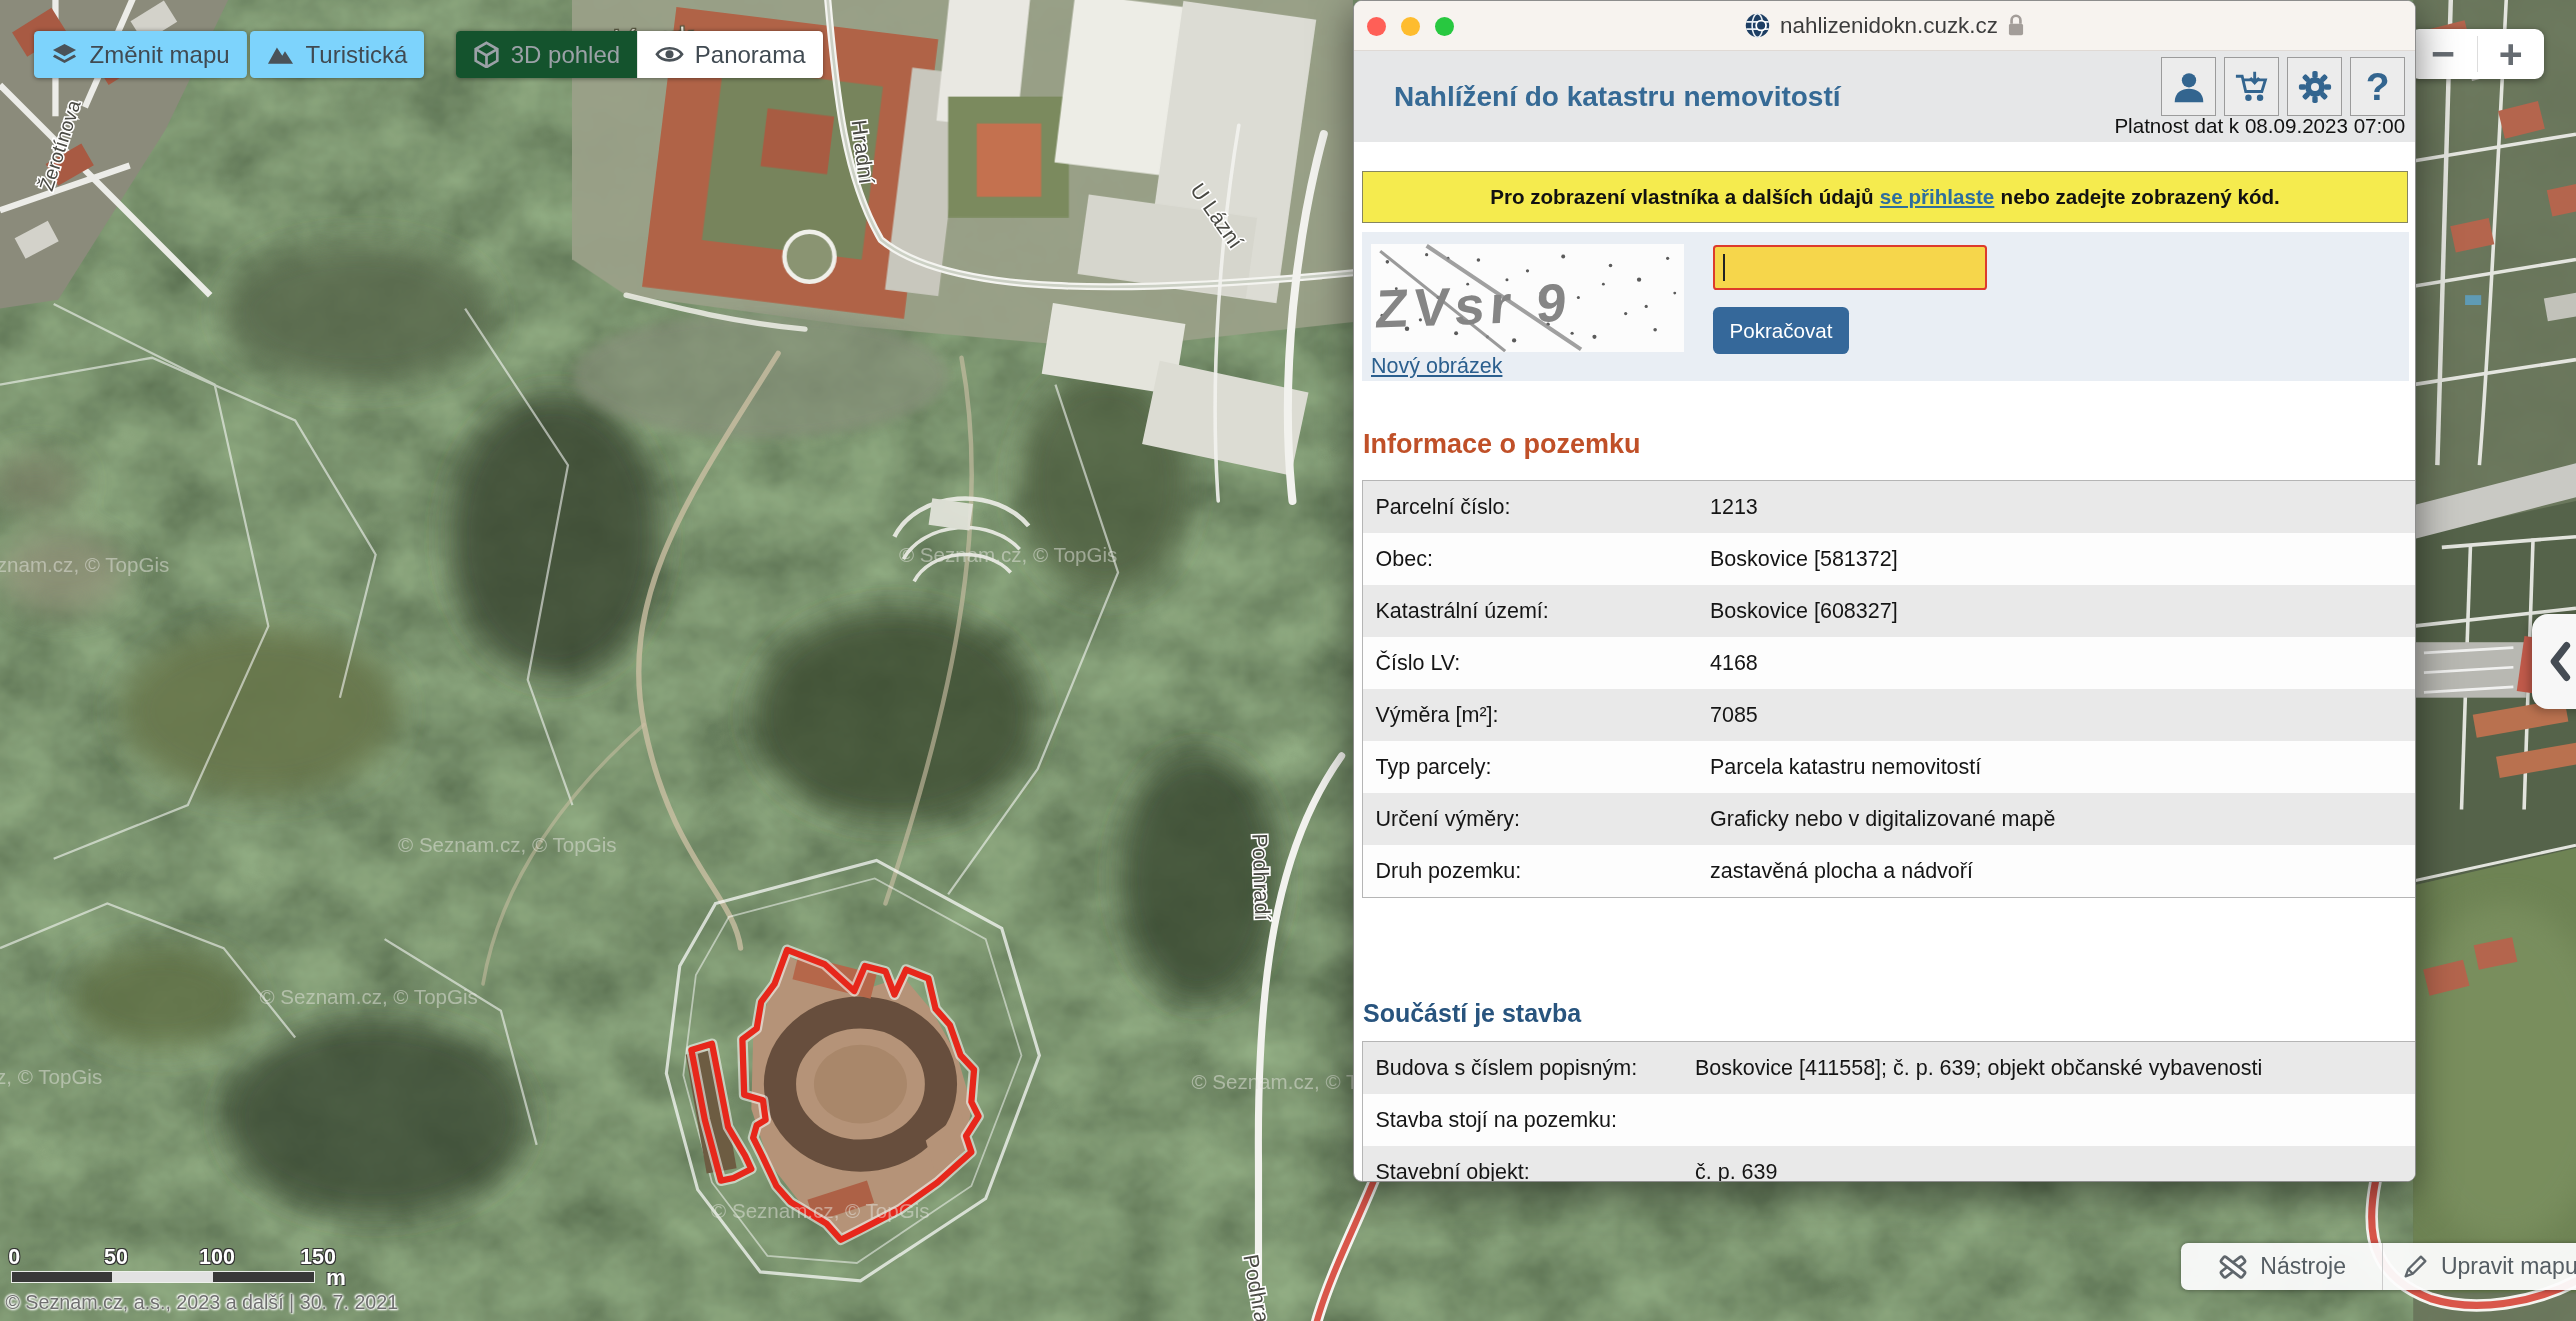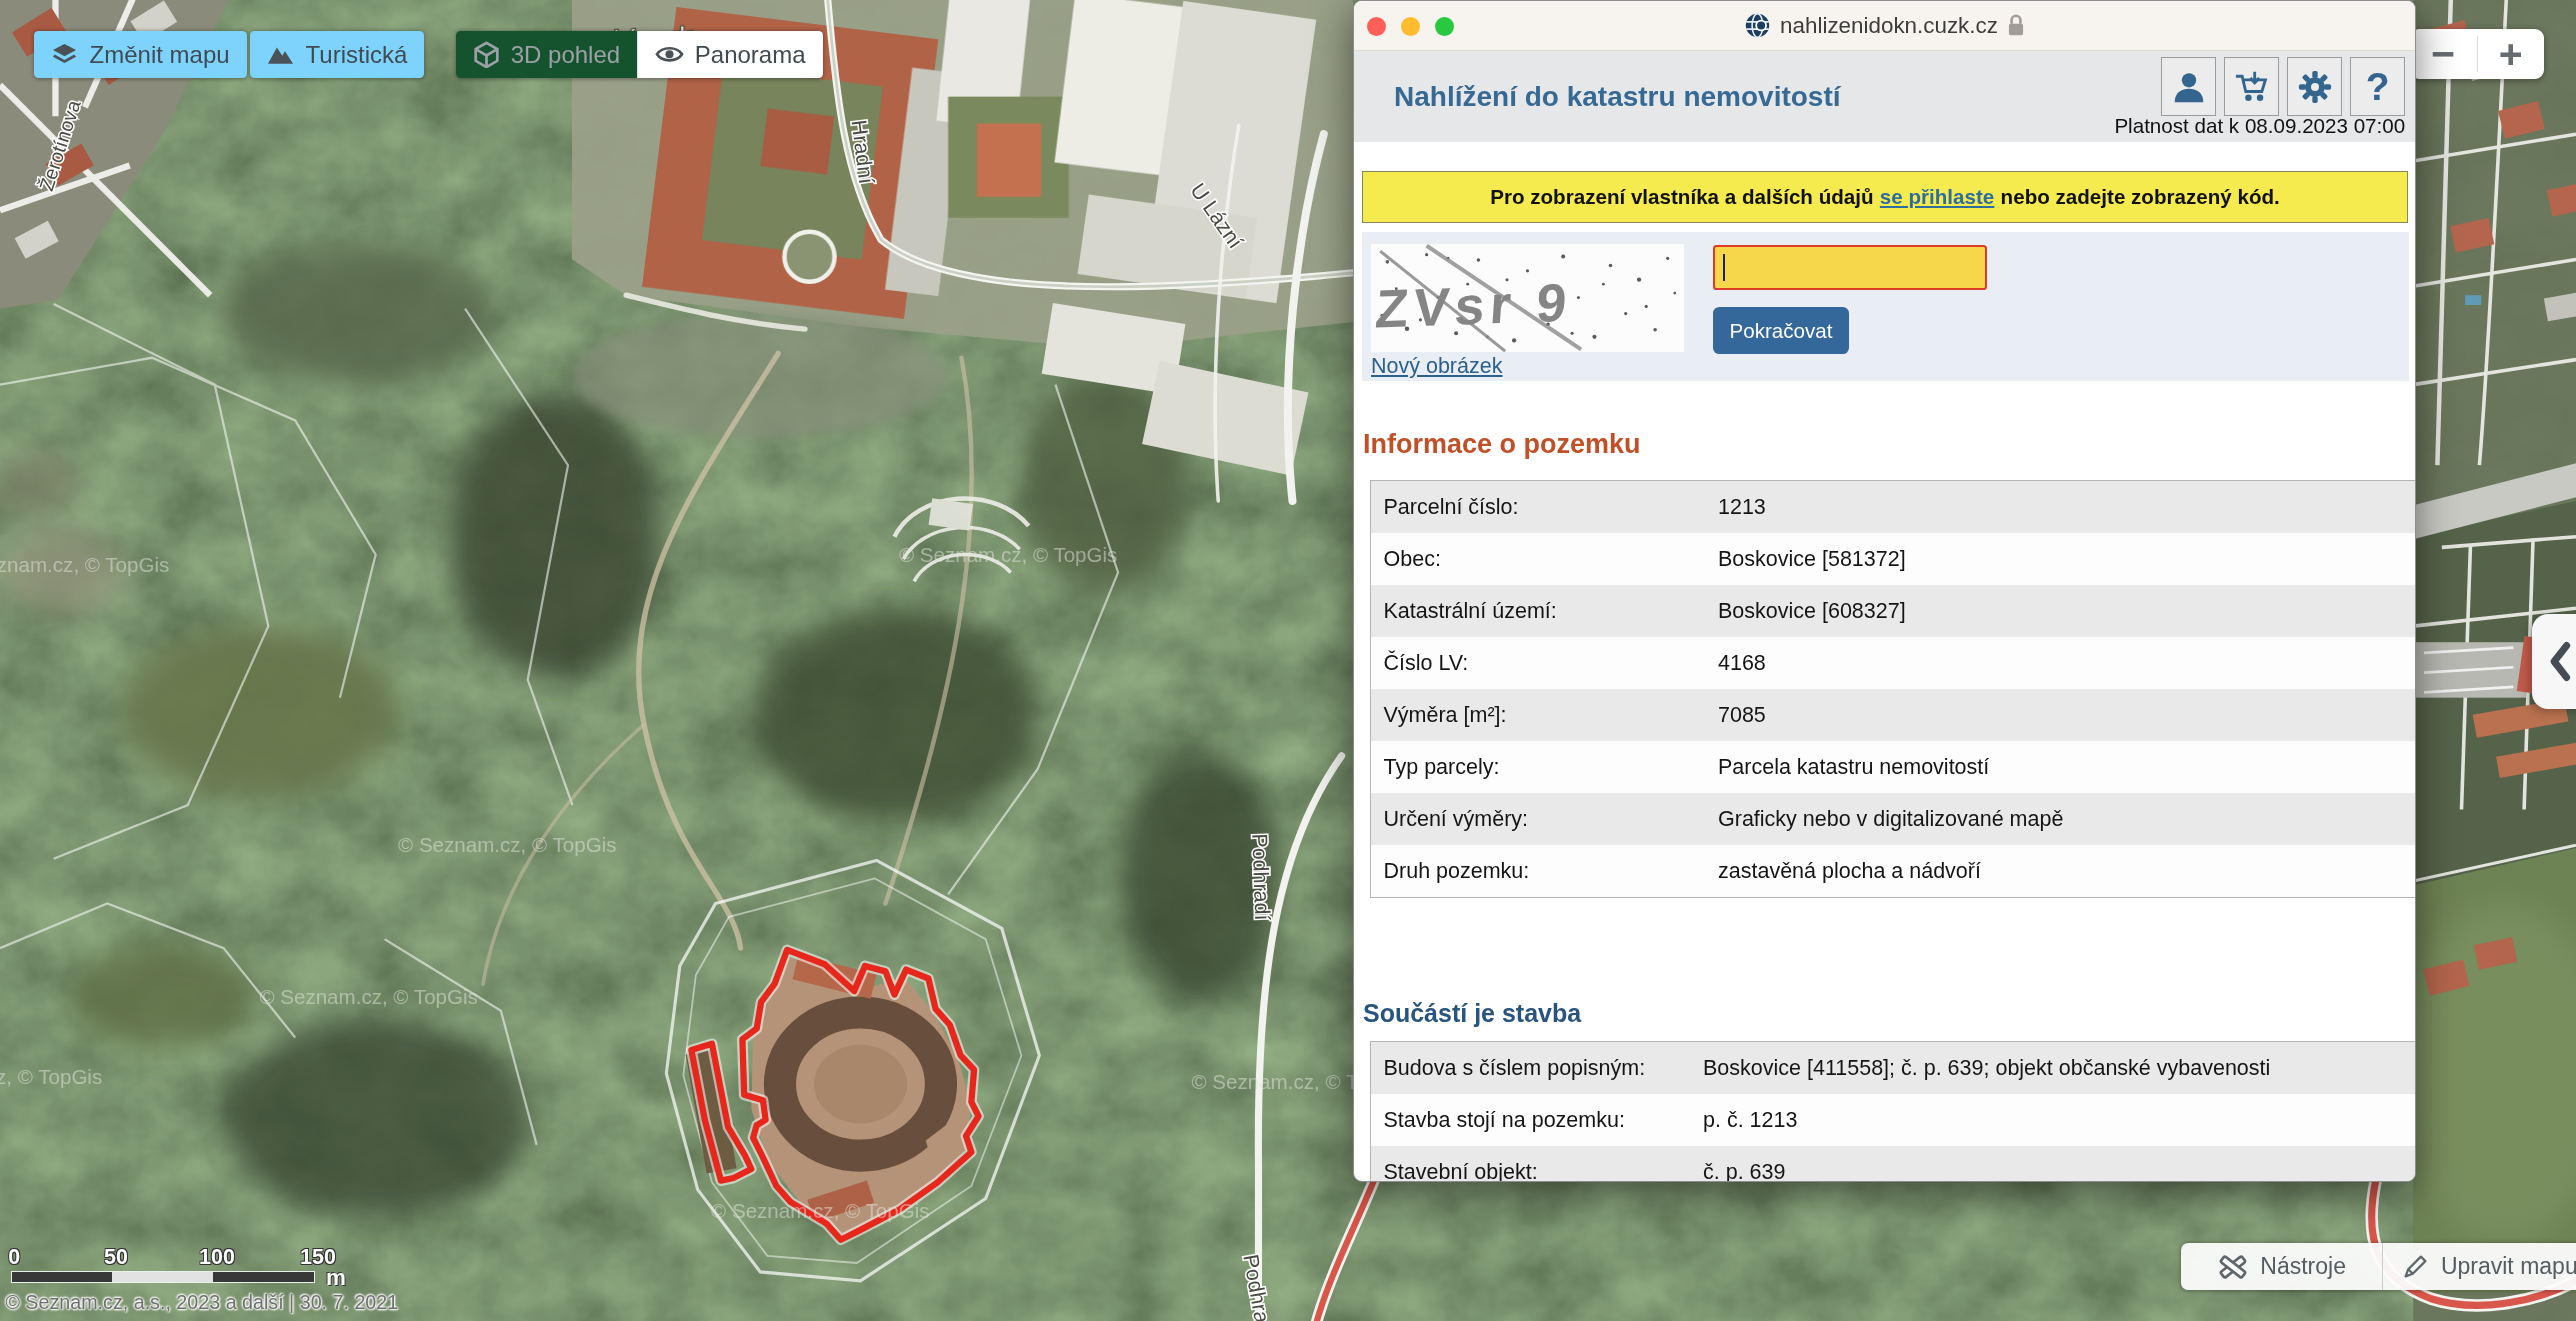--- a/index.html
+++ b/index.html
@@ -73,21 +73,21 @@
   .captcha-input{position:absolute;left:351px;top:12.5px;width:252px;height:41px;background:#f6d64b;
     border:2.7px solid #dd3b2b;border-radius:3.6px;font-size:23px;padding:0 9px;outline:none;
     font-family:"Liberation Sans",sans-serif;}
   .caret{position:absolute;left:361px;top:21.5px;width:1.8px;height:27px;background:#222;}
   .submit{position:absolute;left:351px;top:75px;width:136px;height:47px;background:#35689a;
     color:#fff;font-size:20.6px;border:none;border-radius:6.3px;cursor:pointer;
     font-family:"Liberation Sans",sans-serif;}
 
   .h-parcel{position:absolute;left:9px;top:428px;font-size:27px;font-weight:bold;color:#c05028;}
   .h-building{position:absolute;left:9px;top:998px;font-size:25px;font-weight:bold;color:#28547e;}
-  .table{position:absolute;left:16px;width:1191px;border:0.9px solid #b5b5b5;box-sizing:border-box;}
+  .table{position:absolute;left:8px;width:1191px;border:0.9px solid #b5b5b5;box-sizing:border-box;}
   #table-parcel{top:479px;}
   #table-building{top:1040px;}
   .trow{display:flex;height:52px;align-items:center;font-size:21.5px;color:#151515;}
   .trow:nth-child(odd){background:#e9e9e9;}
   .trow:nth-child(even){background:#fdfdfd;}
   .tlabel{flex:0 0 347px;padding-left:12.5px;box-sizing:border-box;}
   #table-building .tlabel{flex:0 0 332px;}
   .tvalue{flex:1;}
 </style>
 </head>
@@ -526,21 +526,20 @@
     </div>
 
     <div class="h-building">Součástí je stavba</div>
     <div class="table" id="table-building">
       <div class="trow">
         <span class="tlabel">Budova s číslem popisným:</span>
         <span class="tvalue">Boskovice [411558]; č. p. 639; objekt občanské vybavenosti</span>
       </div>
       <div class="trow">
         <span class="tlabel">Stavba stojí na pozemku:</span>
-        <span class="tvalue">p. č. 1213</span>
       </div>
       <div class="trow">
         <span class="tlabel">Stavební objekt:</span>
         <span class="tvalue">č. p. 639</span>
       </div>
     </div>
 
   </div>
 </div>
 

